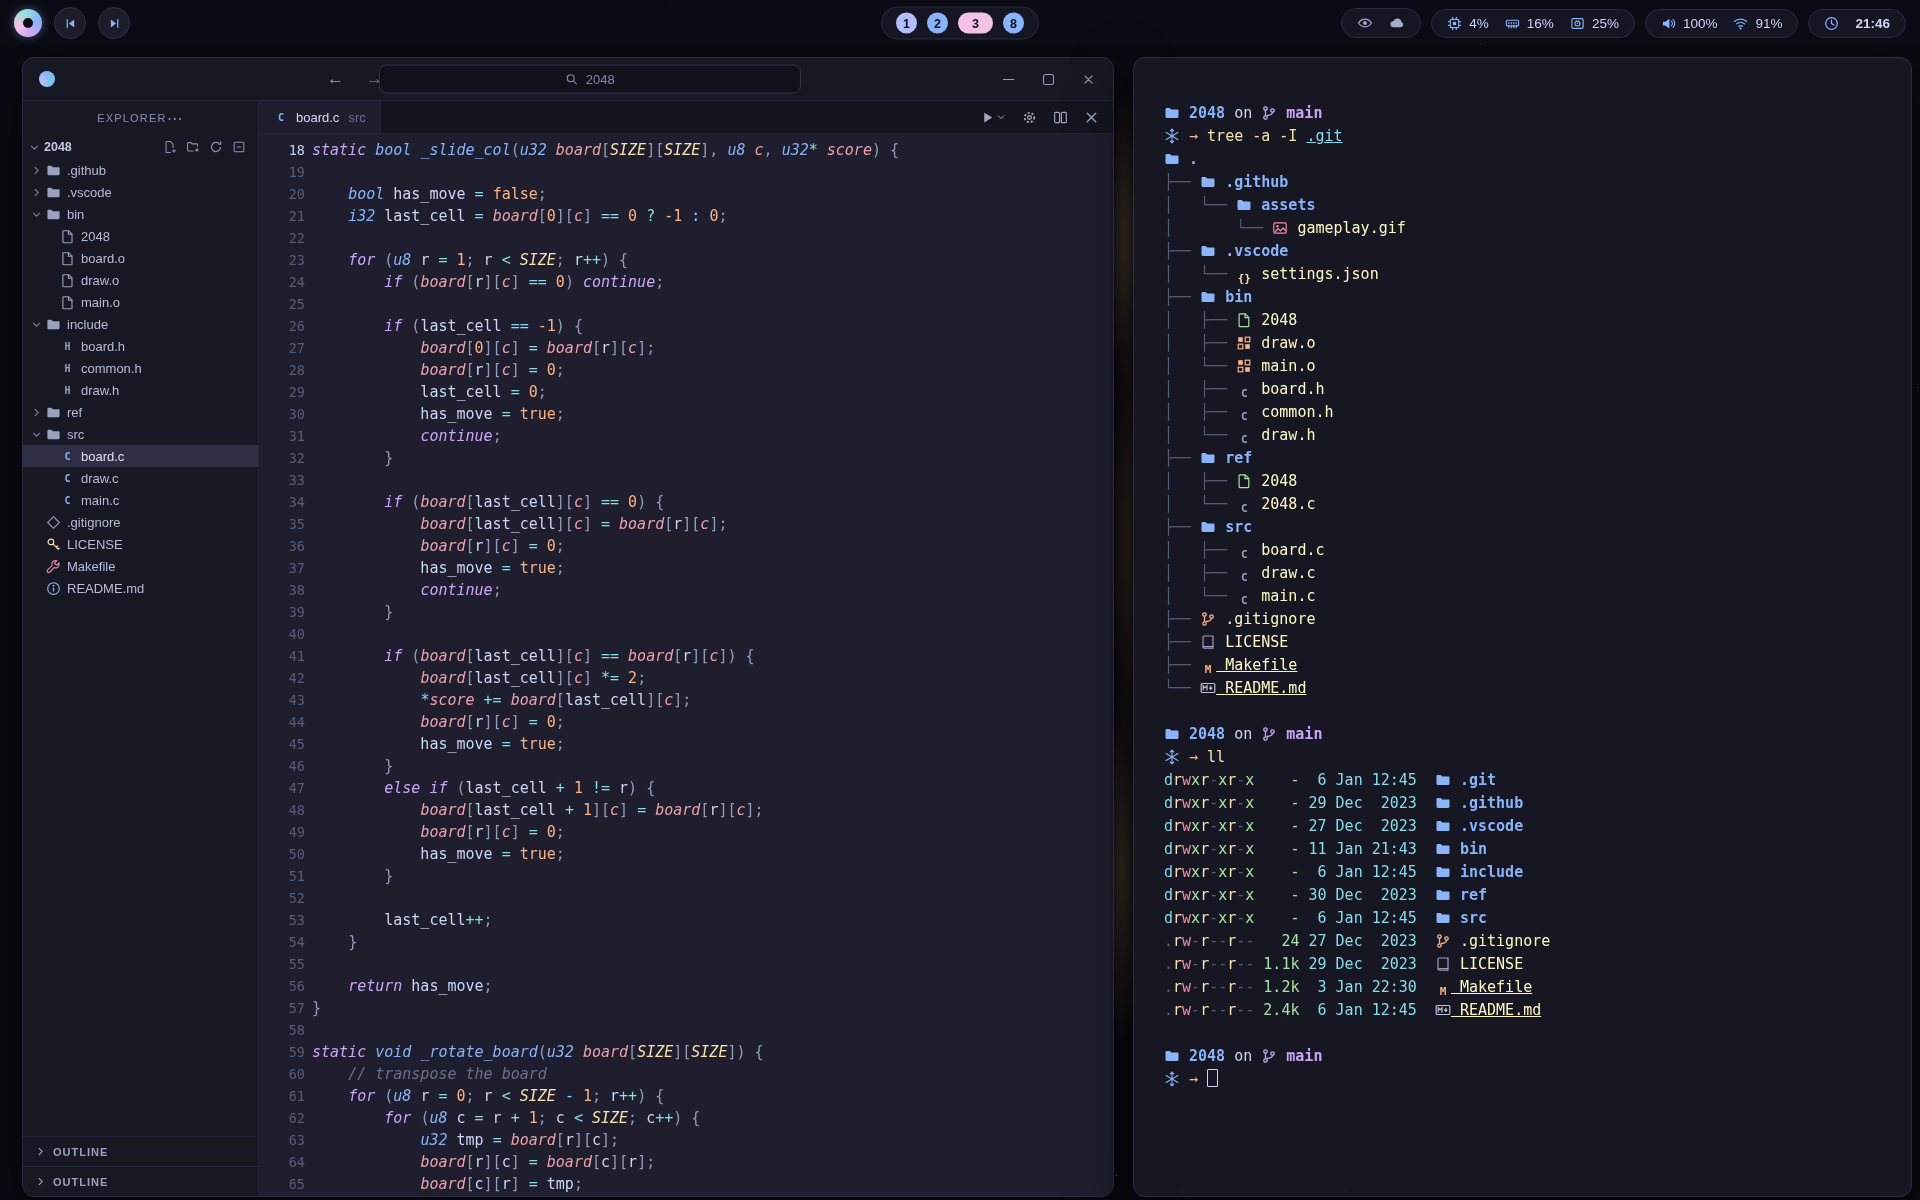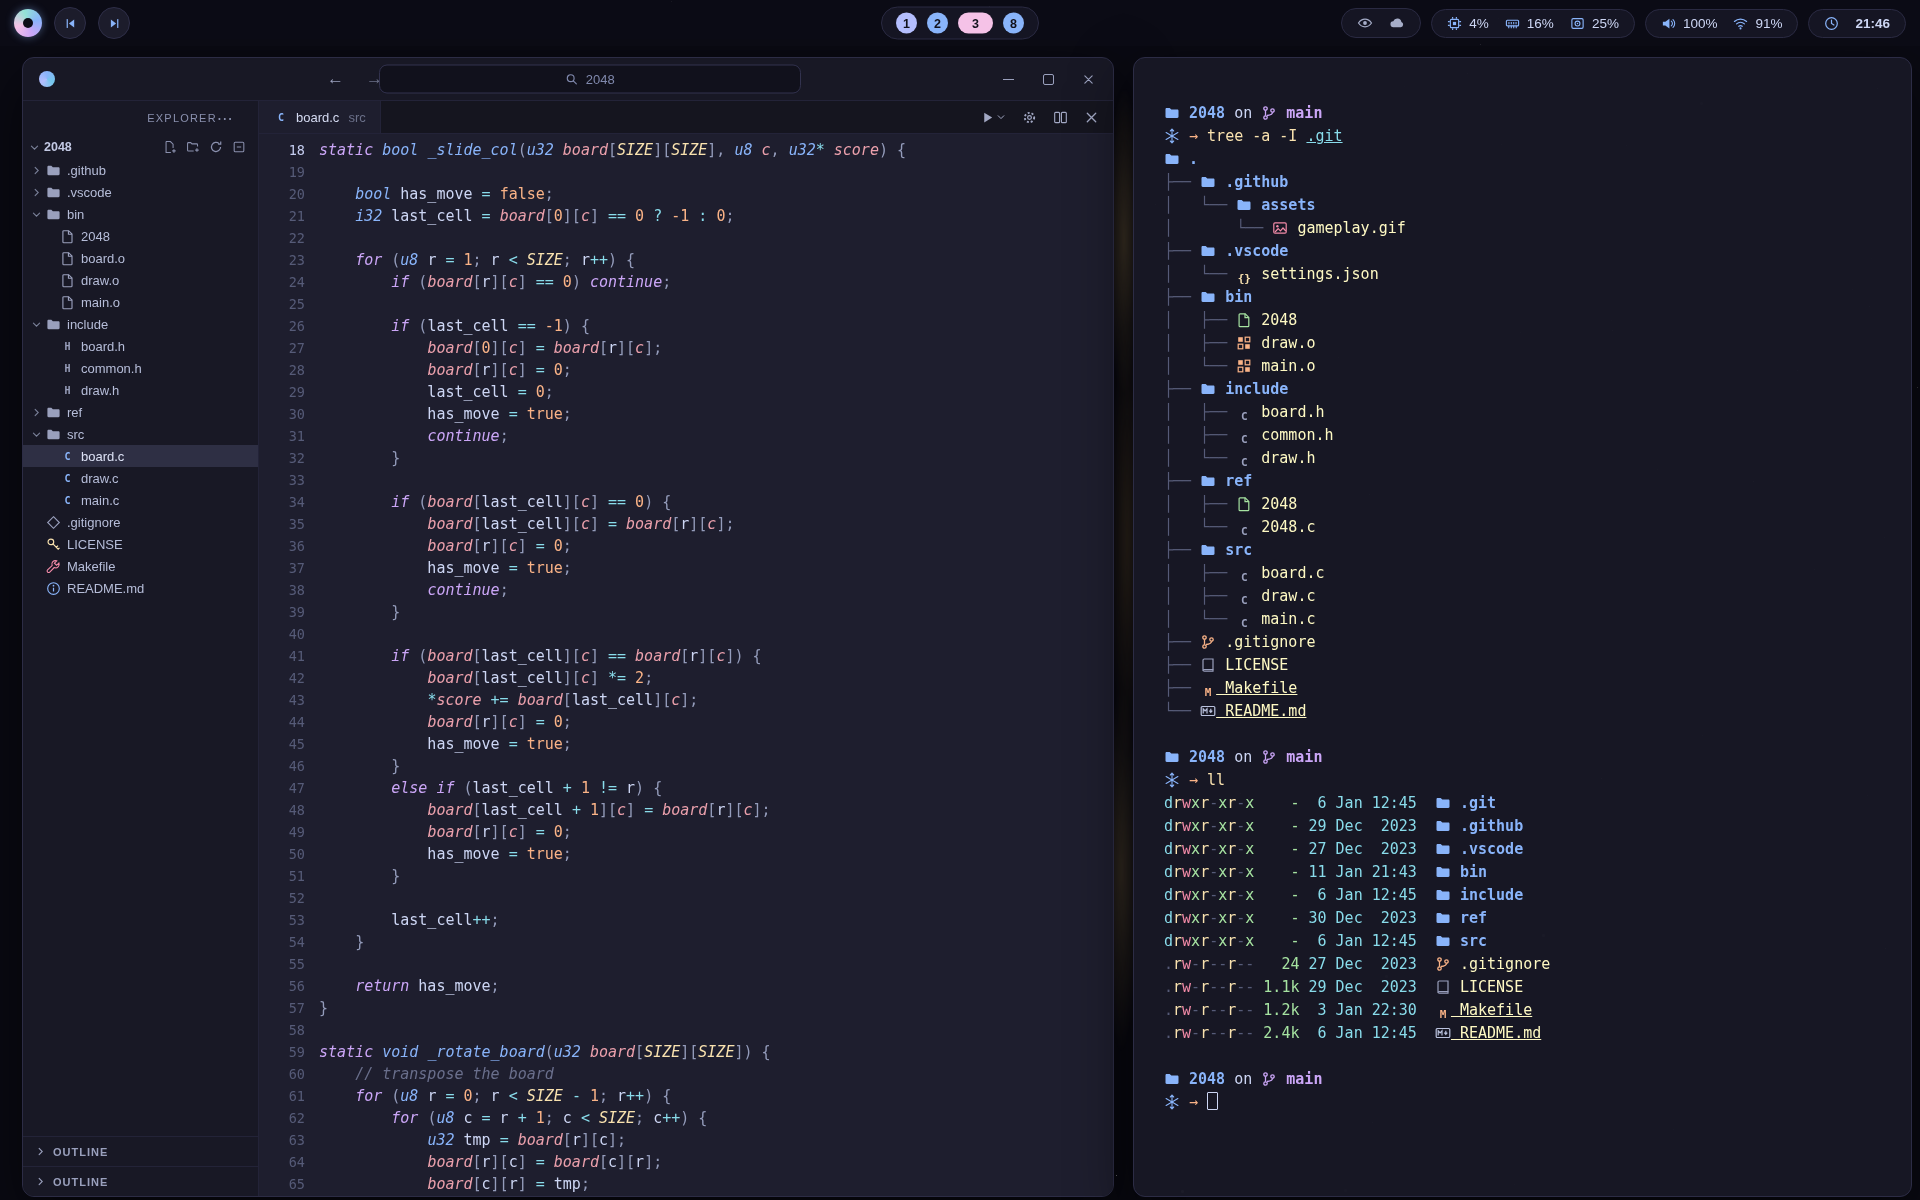--- a/index.html
+++ b/index.html
@@ -59,21 +59,21 @@
     justify-content:center;gap:8px;color:#8089ad;font-size:13px}
   .search .ic{width:13px;height:13px}
   .wcs{position:absolute;right:18px;display:flex;gap:26px;align-items:center;color:#9aa0bd}
   .wc{width:14px;height:14px;display:inline-flex;align-items:center;justify-content:center}
   .wc-min::before{content:"";width:11px;border-top:1.6px solid currentColor}
   .wc-max::before{content:"";width:9px;height:9px;border:1.6px solid currentColor;border-radius:2px}
   .wc .ic{width:13px;height:13px}
   
   .main{flex:1;display:flex;min-height:0}
   .sidebar{width:235px;flex:none;border-right:1px solid #232338;display:flex;flex-direction:column;background:#181825}
-  .exp-head{height:34px;flex:none;display:flex;align-items:center;justify-content:flex-end;
+  .exp-head{height:34px;flex:none;display:flex;align-items:center;justify-content:center;
     padding:0 24px;color:#8a90ae;font-size:11px;letter-spacing:1.2px}
   .exp-head .more{font-size:16px;color:#8a90ae;cursor:default}
   .root-row{height:24px;display:flex;align-items:center;padding:0 12px 0 6px;font-weight:700;
     color:#c3c9e4;font-size:12.5px}
   .root-row .chev{width:15px;display:inline-flex;color:#7a8099}
   .root-row .acts{margin-left:auto;display:flex;gap:9px;color:#8a90ae}
   .root-row .acts .ic{width:14px;height:14px}
   .tree{flex:1;overflow:hidden;font-size:13px;color:#b6bdd9}
   .tree-row{height:22px;display:flex;align-items:center;cursor:default}
   .tree-row.sel{background:#2e2f44;color:#dde2f6}
@@ -90,21 +90,21 @@
   .tab .hint{color:#6b7089;margin-left:2px}
   .tabacts{margin-left:auto;display:flex;align-items:center;gap:16px;padding-right:14px;color:#a2a8c4}
   .tabacts .ic{width:15px;height:15px}
   .runwrap{display:flex;align-items:center;gap:1px}
   .runwrap .ic.sm{width:10px;height:10px}
   
   .code{flex:1;padding-top:5px;font-family:"DejaVu Sans Mono",monospace;font-size:15px;overflow:hidden}
   .code-line{display:flex;height:22px;align-items:center;white-space:pre}
   .ln{flex:0 0 46px;text-align:right;color:#565b78;font-size:13.5px}
   .ln.act{color:#c5cdf0}
-  .lc{padding-left:14px}
+  .lc{padding-left:7px}
   .tk-k{color:#cba6f7;font-style:italic}
   .tk-t{color:#89b4fa;font-style:italic}
   .tk-f{color:#89b4fa;font-style:italic}
   .tk-p{color:#eba0ac;font-style:italic}
   .tk-v{color:#cdd6f4}
   .tk-n{color:#fab387}
   .tk-s{color:#f9e2af;font-style:italic}
   .tk-o{color:#89dceb}
   .tk-g{color:#949cbb}
   .tk-c{color:#6a6f8c;font-style:italic}
@@ -676,23 +676,20 @@
         </svg><span class="t-dirname"> bin</span></div>
       <div class="t-line"><span class="t-pre">│   ├── </span><svg class="ic term ic-green">
           <use href="#i-doc"></use>
         </svg><span class="t-file"> 2048</span></div>
       <div class="t-line"><span class="t-pre">│   ├── </span><svg class="ic term ic-orange">
           <use href="#i-binary"></use>
         </svg><span class="t-file"> draw.o</span></div>
       <div class="t-line"><span class="t-pre">│   └── </span><svg class="ic term ic-orange">
           <use href="#i-binary"></use>
         </svg><span class="t-file"> main.o</span></div>
-      <div class="t-line"><span class="t-pre">├── </span><svg class="ic term ic-blue">
-          <use href="#i-folder"></use>
-        </svg><span class="t-dirname"> include</span></div>
       <div class="t-line"><span class="t-pre">│   ├── </span><span class="tic term ic-gray">C</span><span class="t-file"> board.h</span></div>
       <div class="t-line"><span class="t-pre">│   ├── </span><span class="tic term ic-gray">C</span><span class="t-file"> common.h</span></div>
       <div class="t-line"><span class="t-pre">│   └── </span><span class="tic term ic-gray">C</span><span class="t-file"> draw.h</span></div>
       <div class="t-line"><span class="t-pre">├── </span><svg class="ic term ic-blue">
           <use href="#i-folder"></use>
         </svg><span class="t-dirname"> ref</span></div>
       <div class="t-line"><span class="t-pre">│   ├── </span><svg class="ic term ic-green">
           <use href="#i-doc"></use>
         </svg><span class="t-file"> 2048</span></div>
       <div class="t-line"><span class="t-pre">│   └── </span><span class="tic term ic-gray">C</span><span class="t-file"> 2048.c</span></div>

